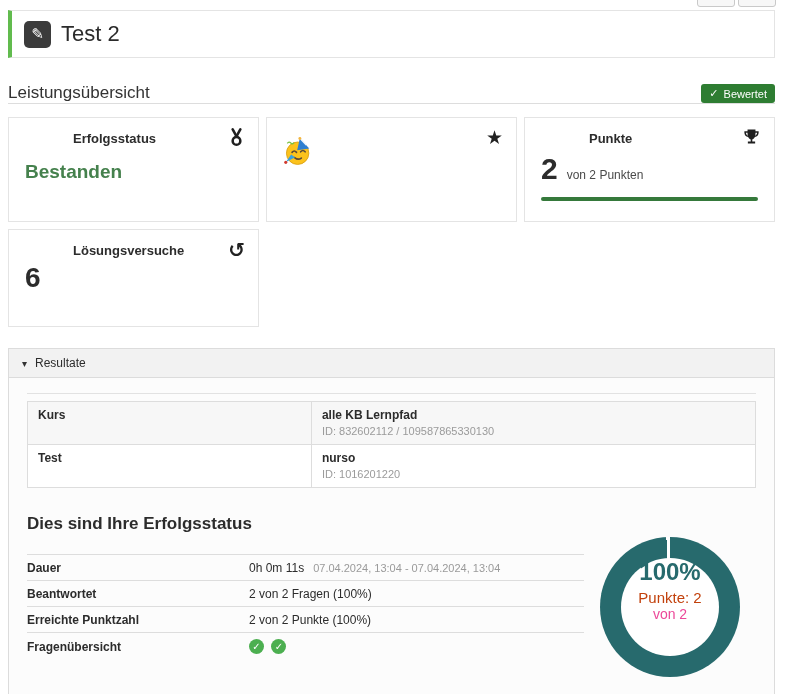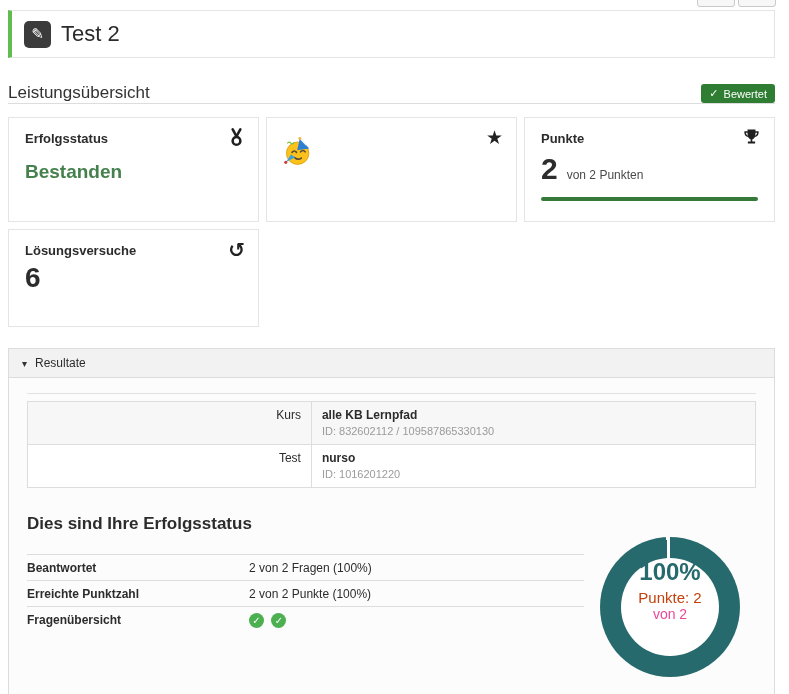--- a/index.html
+++ b/index.html
@@ -37,21 +37,21 @@
     border-radius:3px; display:inline-flex; gap:5px; align-items:center;
   }
   .badge .chk { font-size:11px; }
 
   
   .cards { display:flex; gap:7px; margin-top:13px; }
   .card {
     flex:1; background:#fff; border:1px solid #e4e4e4; height:105px;
     padding:13px 16px; position:relative;
   }
-  .card-title { font-size:13px; font-weight:700; color:#2c2c2c; }
+  .card-title { font-size:13px; font-weight:700; color:#2c2c2c;margin-left:48px; }
   .card-icon { position:absolute; top:10px; right:13px; color:#222; line-height:1; }
   .icon-star { font-size:19px; }
   .icon-rotate { font-size:20px; font-weight:700; }
   .status-value { color:#45814d; font-size:19px; font-weight:700; margin-top:15px; }
   .emoji-wrap { margin-top:5px; }
   .points-line { margin-top:8px; display:flex; align-items:baseline; gap:9px; }
   .points-big { font-size:30px; font-weight:700; line-height:1; }
   .points-suffix { font-size:12px; color:#4a4a4a; }
   .progress { margin-top:13px; height:4px; background:#35793b; border-radius:2px; width:100%; }
   .row2 { margin-top:7px; }
@@ -67,30 +67,30 @@
   .caret { font-size:10px; color:#333; }
   .panel-body { padding:12px 10px 30px; }
   .top-divider { border-top:1px solid #e2e2e2; margin:3px 8px 7px; }
 
   table.info-table {
     width:calc(100% - 16px); margin:0 8px; border-collapse:collapse;
     font-size:12px; background:#fff;
   }
   .info-table td { border:1px solid #ddd; padding:6px 10px 7px; vertical-align:top; }
   .info-table tr.striped { background:#f7f7f7; }
-  .info-label { width:39%; font-weight:400;text-align:right; }
+  .info-label { width:39%; font-weight:700; }
   .cell-name { font-weight:700; }
   .cell-id { color:#9b9b9b; font-size:11px; margin-top:3px; }
 
   .results-heading { font-size:17px; font-weight:700; margin:26px 8px 20px; color:#2c2c2c; }
 
   .results-flex { display:flex; margin:0 8px; }
   .stats { width:557px; font-size:12px; flex-shrink:0; }
   .stat-row { display:flex; align-items:baseline; border-top:1px solid #ddd; padding:6px 0 5px; }
-  .stat-row.icons { }
+  .stat-row.icons { align-items:center; }
   .stat-label { width:222px; font-weight:700; flex-shrink:0; }
   .stat-value { color:#2c2c2c; }
   .stat-extra { color:#9a9a9a; font-size:11px; margin-left:9px; }
   .check-circle {
     display:inline-flex; width:15px; height:15px; border-radius:50%;
     background:#4caf50; color:#fff; font-size:10px; align-items:center;
     justify-content:center; margin-right:4px;
   }
 
   .donut-wrap { flex:1; display:flex; justify-content:center; }
@@ -210,20 +210,25 @@
           </td>
         </tr>
       </tbody>
         </table>
 
       <div class="results-heading">Dies sind Ihre Erfolgsstatus</div>
 
       <div class="results-flex">
         <div class="stats">
           <div class="stat-row">
+            <span class="stat-label">Dauer</span>
+            <span class="stat-value">0h 0m 11s</span>
+            <span class="stat-extra">07.04.2024, 13:04 - 07.04.2024, 13:04</span>
+          </div>
+          <div class="stat-row">
             <span class="stat-label">Beantwortet</span>
             <span class="stat-value">2 von 2 Fragen (100%)</span>
           </div>
           <div class="stat-row">
             <span class="stat-label">Erreichte Punktzahl</span>
             <span class="stat-value">2 von 2 Punkte (100%)</span>
           </div>
           <div class="stat-row icons">
             <span class="stat-label">Fragenübersicht</span>
             <span class="stat-value">

